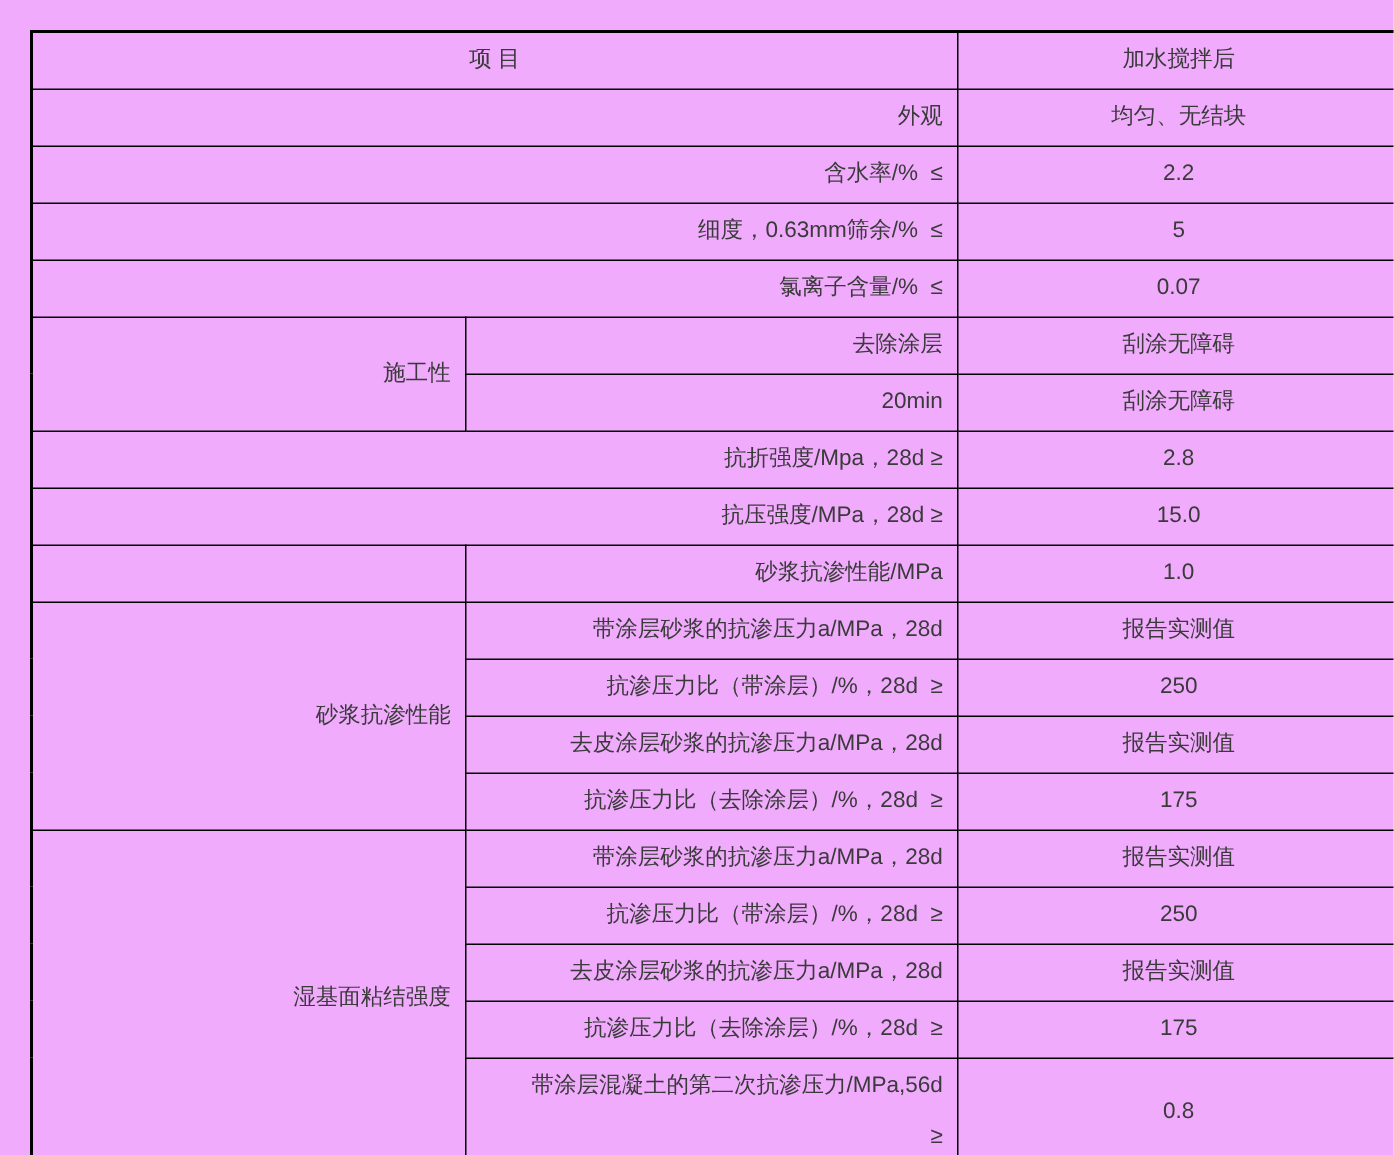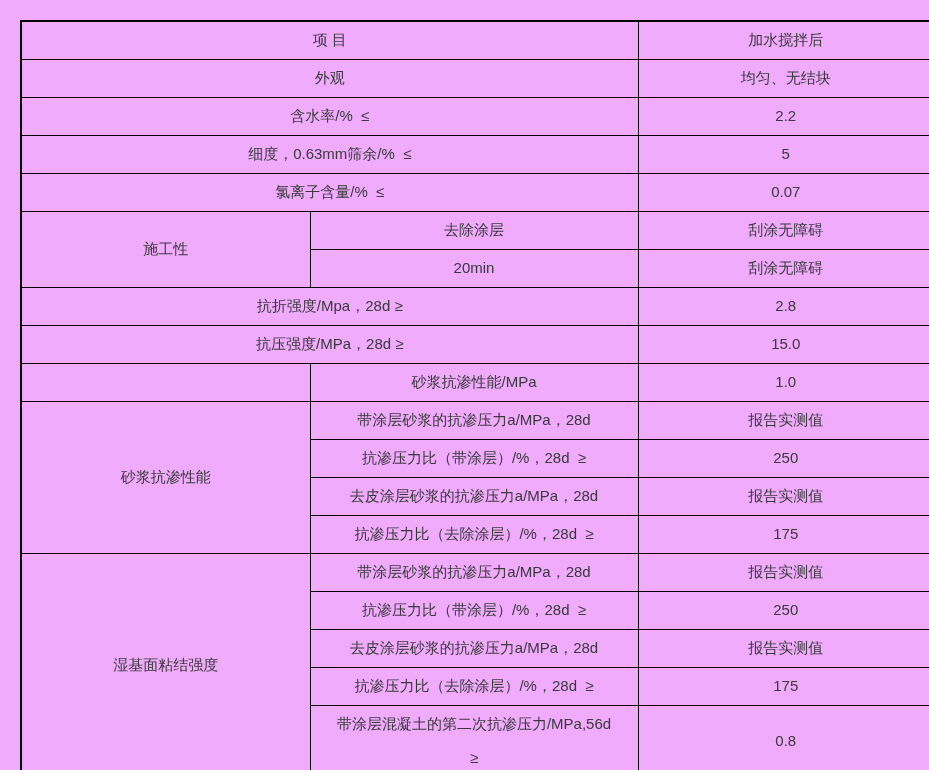--- a/index.html
+++ b/index.html
@@ -25,21 +25,21 @@
     font-size: 15px;
     line-height: 34px;
     padding: 1px 9px;
     vertical-align: middle;
     white-space: pre-wrap;
     overflow: hidden;
   }
   tr.r { height: 38px; }
   tr.r-tall { height: 70px; }
   td.center { text-align: center; }
-  td.left { text-align: center; margin-left: 41px; }
+  td.left { text-align: right; margin-left: 41px; }
 </style>
 </head>
 <body>
 
 <div class="page">
   <table class="spec">
     <colgroup>
       <col style="width:289px">
       <col style="width:328px">
       <col style="width:296px">

